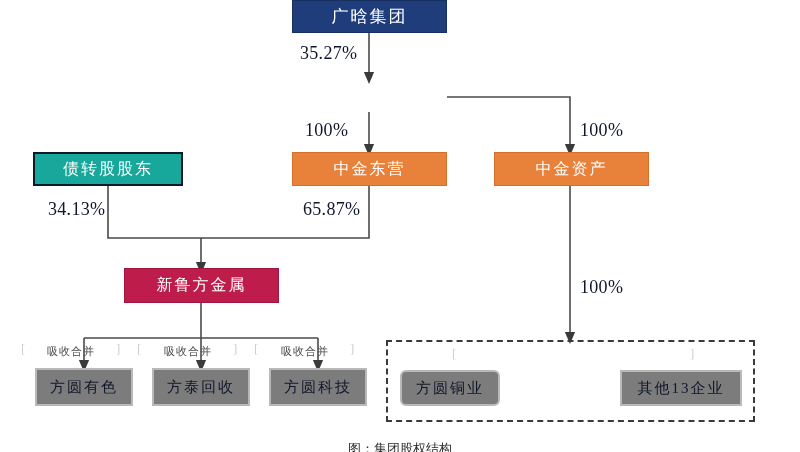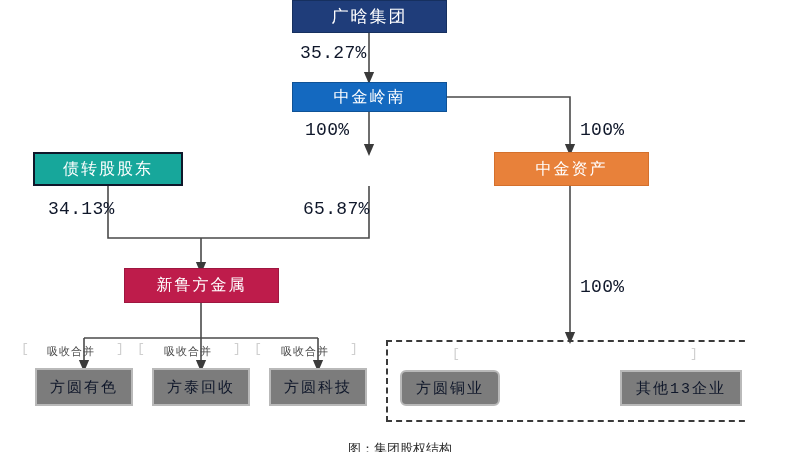--- a/index.html
+++ b/index.html
@@ -6,21 +6,22 @@
     margin: 0;
     padding: 0;
     background: #ffffff;
   }
   #canvas {
     position: relative;
     width: 748px;
     height: 452px;
     background: #ffffff;
     overflow: hidden;
-    font-family: Liberation Mono, monospace;
+    font-family: Liberation Serif, serif;
+    padding-left: 16px;
   }
   .node {
     position: absolute;
     box-sizing: border-box;
     display: flex;
     align-items: center;
     justify-content: center;
     color: #ffffff;
     letter-spacing: 2px;
     white-space: nowrap;
@@ -115,28 +116,28 @@
       <path d="M318,338 L318,366" marker-end="url(#arr)"></path>
 
       <path d="M570,186 L570,338" marker-end="url(#arr)"></path>
     </g>
   </svg>
 
   <div class="node node-navy" style="left:292px; top:0px; width:155px; height:33px; font-size:17px;">
     <span>广晗集团</span>
   </div>
 
-  <div class="node node-blue" style="left:292px; top:82px; width:155px; height:30px; font-size:16px;">
-    <span>中金岭南</span>
-  </div>
 
   <div class="node node-teal" style="left:33px; top:152px; width:150px; height:34px; font-size:16px;">
     <span>债转股股东</span>
   </div>
 
+  <div class="node node-orange" style="left:292px; top:152px; width:155px; height:34px; font-size:16px;">
+    <span>中金东营</span>
+  </div>
 
   <div class="node node-orange" style="left:494px; top:152px; width:155px; height:34px; font-size:16px;">
     <span>中金资产</span>
   </div>
 
   <div class="node node-crimson" style="left:124px; top:268px; width:155px; height:35px; font-size:16px;">
     <span>新鲁方金属</span>
   </div>
 
   <div class="pct" style="left:300px; top:43px;">35.27%</div>

